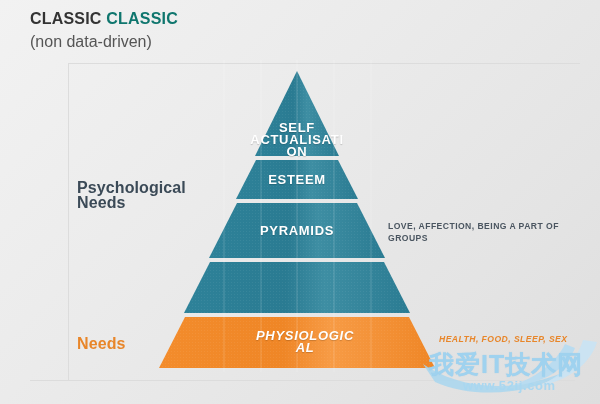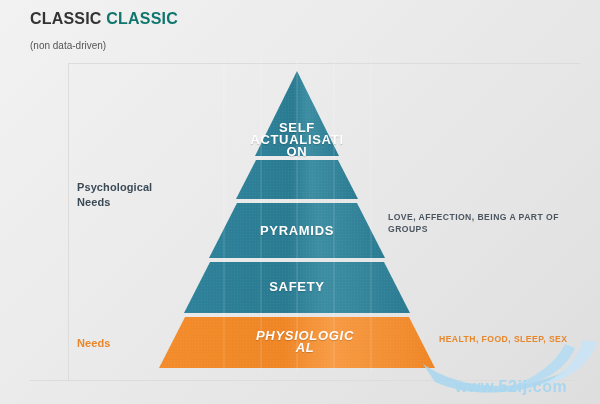--- a/index.html
+++ b/index.html
@@ -8,21 +8,21 @@
     font-family:"Liberation Sans", sans-serif;
     background:linear-gradient(135deg,#f2f2f2 0%,#ebebeb 40%,#e4e4e4 75%,#dedede 100%);
     position:relative; overflow:hidden;
   }
 
   
   #header { position:absolute; left:30px; top:10px; }
   #title { font-size:16px; color:#333; letter-spacing:.2px; white-space:nowrap; }
   #title .b { font-weight:bold; }
   #title .n { font-weight:bold; color:#0f766e; }
-  #subtitle { font-size:10px; color:#555; margin-top:12px; }
+  #subtitle { font-size:16px; color:#555; margin-top:5px; }
 
   
   #frame {
     position:absolute; left:68px; top:63px; width:512px; height:317px;
     border-top:1px solid #dcdcdc; border-left:1px solid #dcdcdc;
     pointer-events:none;
   }
   #baseline {
     position:absolute; left:30px; top:380px; width:545px; height:1px;
     background:#dcdcdc;
@@ -38,41 +38,41 @@
     letter-spacing:.7px; text-align:center; line-height:12px;
     text-shadow:0 1px 1px rgba(0,0,0,.18);
     width:170px;
   }
 
   
   .desc {
     position:absolute; font-size:8.6px; font-weight:bold; color:#4a5560;
     letter-spacing:.45px; line-height:12px; width:196px;
   }
-  .desc.orange { color:#e8862a; }
+  .desc.orange { color:#e8862a;font-style:italic; }
 
   
   .group-label {
-    position:absolute; font-size:11px; font-weight:bold; line-height:15px;
+    position:absolute; font-size:16px; font-weight:bold; line-height:15px;
     letter-spacing:.1px;
   }
   #group-psych { color:#3b4a57; left:77px; top:180px; }
   #group-physio { color:#e8862a; left:77px; top:321px; }
 
   
   #watermark { position:absolute; left:415px; top:338px; width:185px; height:66px; }
   #wm-cn {
     position:absolute; left:14px; top:10px;
     font-size:25px; font-weight:bold; color:#9fd2ef;
     letter-spacing:1px; white-space:nowrap;
     text-shadow:0 0 1px rgba(120,190,230,.6);
   }
   #wm-url {
-    position:absolute; left:40px; top:40px;
-    font-size:16px; font-weight:bold; color:#a9d7f0; letter-spacing:.6px;
+    position:absolute; left:48px; top:40px;
+    font-size:13px; font-weight:bold; color:#a9d7f0; letter-spacing:.6px;
   }
   #wm-wing { position:absolute; left:0; top:0; }
 </style>
 </head>
 <body>
 
 <div id="header">
   <div id="title">
     <span class="b">CLASSIC</span><span class="n"> CLASSIC</span>
   </div>
@@ -140,37 +140,37 @@
       <line x1="371" y1="60" x2="371" y2="372" stroke="#ffffff" stroke-width="1"></line>
     </g>
   </svg>
 
   <div class="band-label" style="left:212px; top:122px;">
     <span>SELF</span><br>
     <span>ACTUALISATI</span><br>
     <span>ON</span>
   </div>
 
+  <div class="band-label" style="left:212px; top:174px;">
+    <span>ESTEEM</span>
+  </div>
 
   <div class="band-label" style="left:212px; top:225px;">
     <span>PYRAMIDS</span>
   </div>
 
-  <div class="band-label" style="left:212px; top:281px;">
-    <span>SAFETY</span>
-  </div>
 
   <div class="band-label" style="left:220px; top:330px;font-style:italic;">
     <span>PHYSIOLOGIC</span><br>
     <span>AL</span>
   </div>
 
 
 
-  <div class="desc" style="left:388px; top:211px; width:176px;">LOVE, AFFECTION, BEING A PART OF GROUPS</div>
+  <div class="desc" style="left:388px; top:220px; width:176px;">LOVE, AFFECTION, BEING A PART OF GROUPS</div>
 
 
   <div class="desc orange" style="left:439px; top:333px; width:158px;">HEALTH, FOOD, SLEEP, SEX</div>
 
   <div class="group-label" id="group-psych">
     <span>Psychological</span><br>
     <span>Needs</span>
   </div>
 
   <div class="group-label" id="group-physio">
@@ -178,14 +178,15 @@
     <span>Needs</span>
   </div>
 </div>
 
 <div id="watermark">
   <svg id="wm-wing" width="185" height="66">
     <path d="M8 26 C40 48 90 58 150 34 C120 56 60 62 20 44 Z" fill="#a8d6ef" opacity="0.85"></path>
     <path d="M150 6 C140 26 120 40 96 48 C130 46 152 30 160 10 Z" fill="#b6dcf2" opacity="0.9"></path>
     <path d="M168 2 C162 22 146 38 124 48 C156 42 176 24 182 4 Z" fill="#c6e4f6" opacity="0.8"></path>
   </svg>
+  <div id="wm-cn">我爱IT技术网</div>
   <div id="wm-url">www.52ij.com</div>
 </div>
 
 </body></html>

